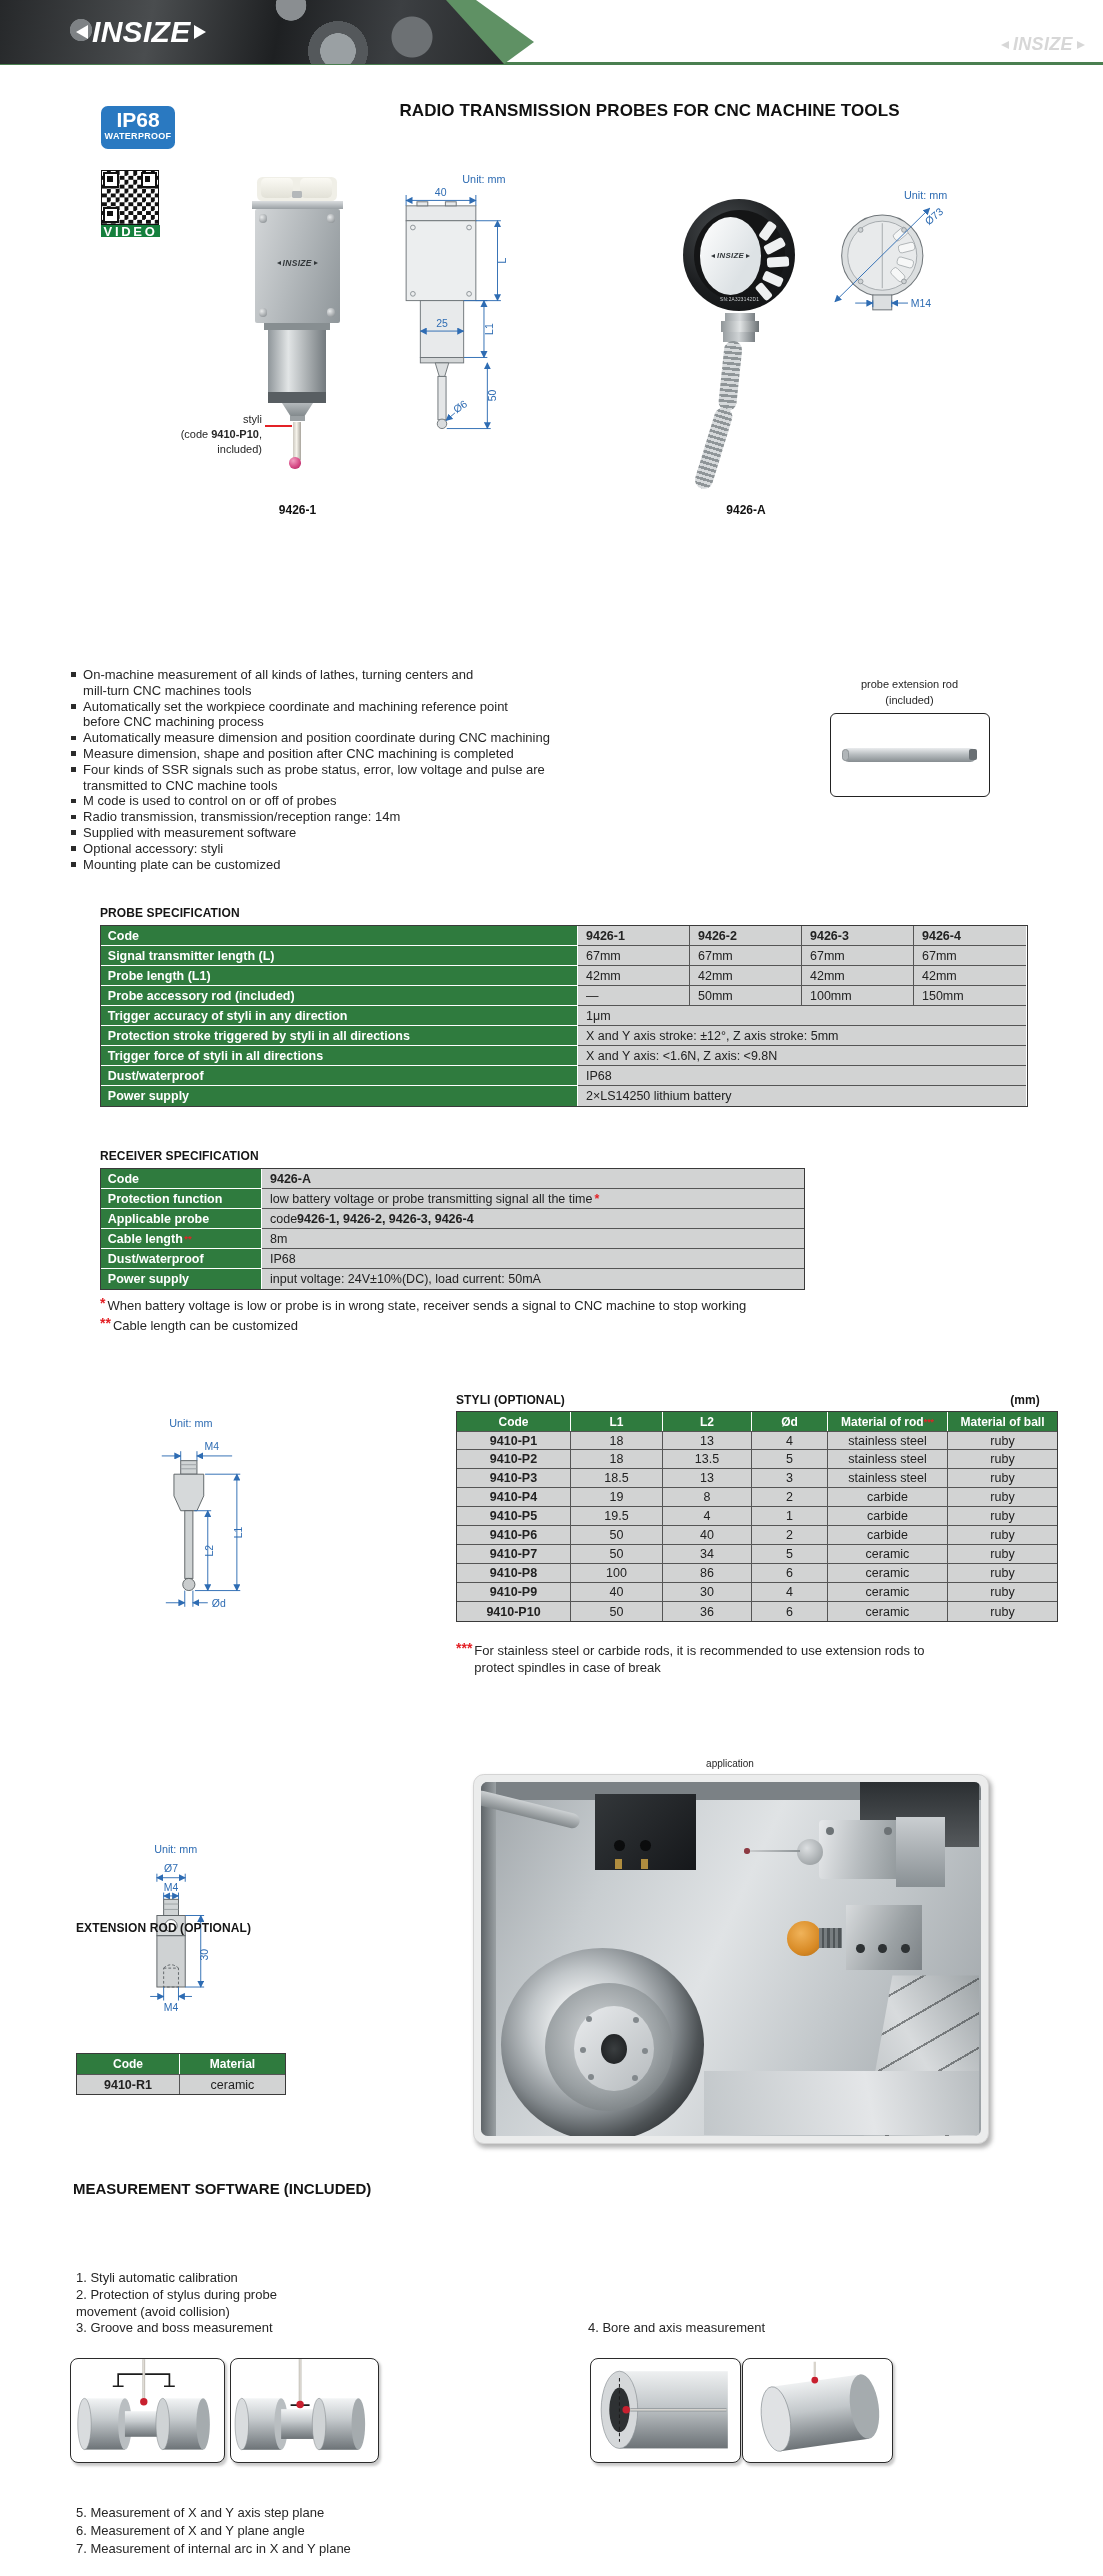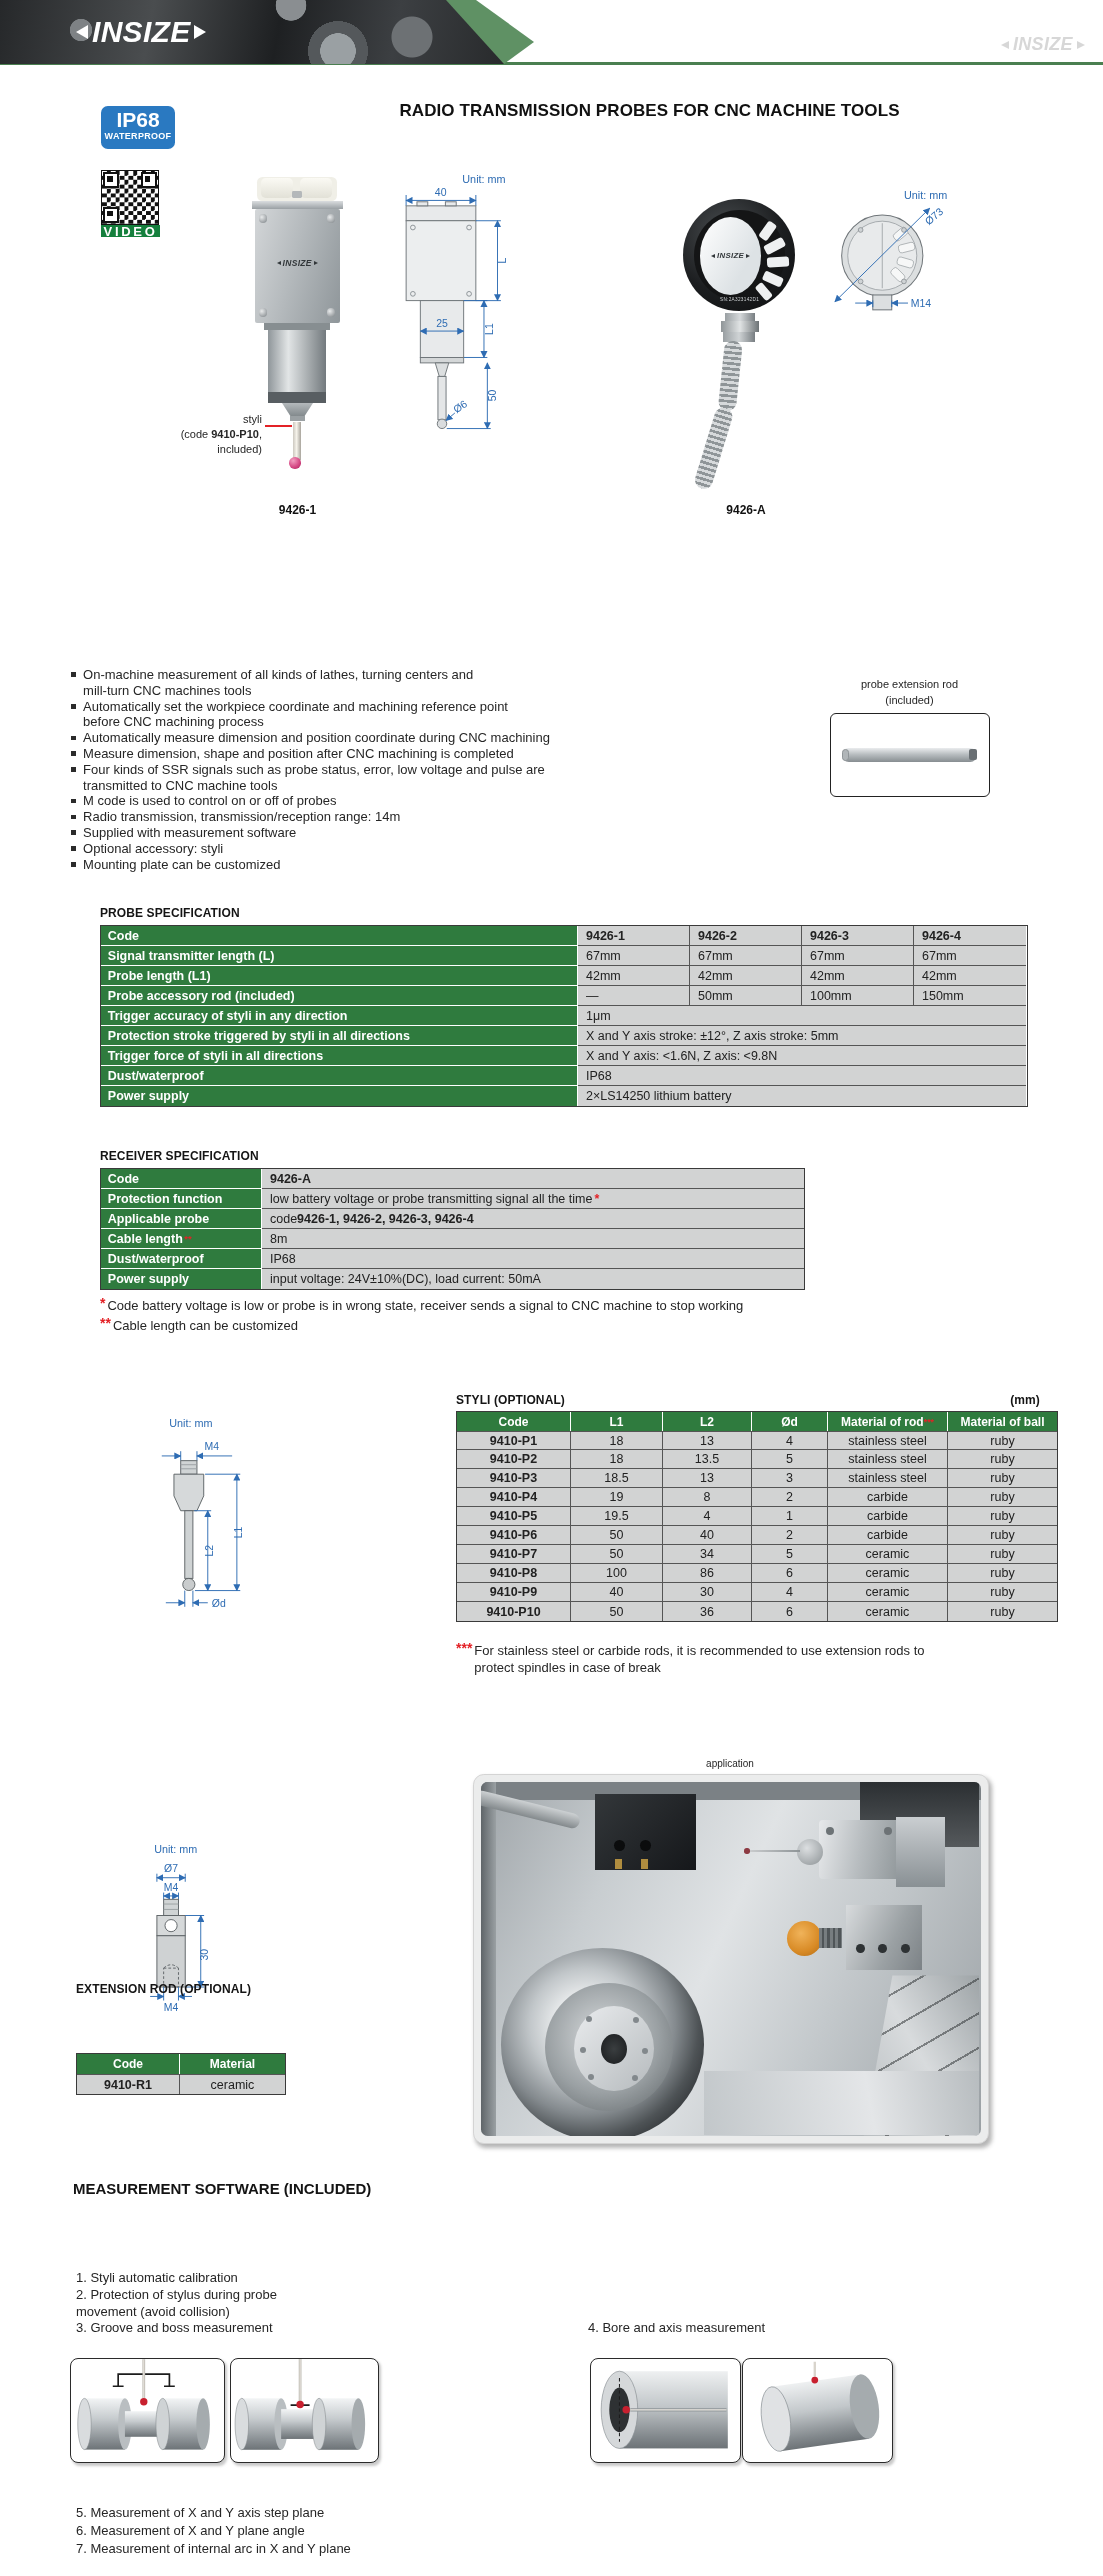--- a/index.html
+++ b/index.html
@@ -382,21 +382,21 @@
     <div class="gv nr">8m</div>
 
     <div class="gl">Dust/waterproof</div>
     <div class="gv nr">IP68</div>
 
     <div class="gl nb">Power supply</div>
     <div class="gv nr nb">input voltage: 24V±10%(DC), load current: 50mA</div>
   </div>
   <div class="abs note" style="left:100px;top:1297px;width:947px">
     <span class="star red">*</span>
-    <span class="ntext">Code battery voltage is low or probe is in wrong state, receiver sends a signal to CNC machine to stop working</span>
+    <span class="ntext">When battery voltage is low or probe is in wrong state, receiver sends a signal to CNC machine to stop working</span>
   </div>
   <div class="abs note" style="left:100px;top:1317px;width:947px">
     <span class="star red">**</span>
     <span class="ntext">Cable length can be customized</span>
   </div>
 
   <svg class="abs" style="left:132px;top:1416px" width="159" height="203" viewBox="0 0 235 300">
     <defs>
       <marker id="mks" viewBox="0 0 10 10" refX="9" refY="5" markerWidth="7.5" markerHeight="7.5" orient="auto-start-reverse">
           <path d="M0 0L10 5L0 10z" fill="#2e6cb3"></path>
@@ -542,21 +542,21 @@
     </g>
     <g fill="#2e6cb3" font-size="15.5">
       <text x="6" y="14" font-size="16">Unit: mm</text>
       <text x="31" y="42" text-anchor="middle">Ø7</text>
       <text x="31" y="70" text-anchor="middle">M4</text>
       <text x="86" y="164" text-anchor="middle" transform="rotate(-90 86 164)">30</text>
       <text x="31" y="248" text-anchor="middle">M4</text>
     </g>
   </svg>
 
-  <div class="abs sechead" style="left:76px;top:1982px">EXTENSION ROD (OPTIONAL)</div>
+  <div class="abs sechead" style="left:76px;top:1921px">EXTENSION ROD (OPTIONAL)</div>
   <div class="abs grid egrid" style="left:76px;top:2053px;width:210px">
     <div class="gh">Code</div>
     <div class="gh nr">Material</div>
     <div class="gv c b tl nb">9410-R1</div>
     <div class="gv c tl nb nr">ceramic</div>
   </div>
 
   <div class="abs" style="left:473px;top:1758px;width:514px;text-align:center;font-size:10px;color:#262626">application</div>
   <div class="abs appframe" style="left:473px;top:1774px;width:514px;height:368px">
     <div class="appinner">

